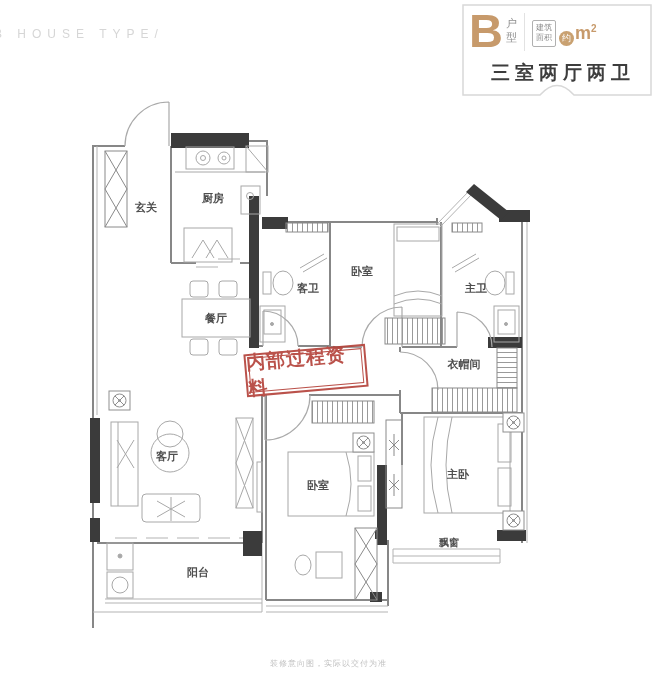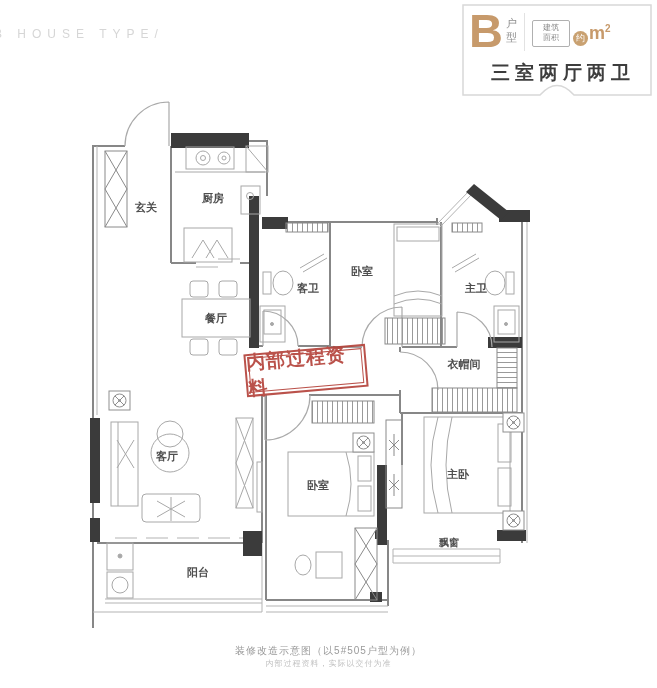--- a/index.html
+++ b/index.html
@@ -12,21 +12,21 @@
          color:#d6d6d6;white-space:nowrap;}
 
   
   .header-box{position:absolute;left:462px;top:4px;width:190px;height:92px;}
   .hb-border{position:absolute;inset:0;}
   .hb-row1{position:absolute;left:7px;top:5px;right:4px;height:50px;display:flex;align-items:flex-start;}
   .b-letter{font-size:47px;line-height:0.95;font-weight:bold;color:#c79a6b;}
   .type-label{display:flex;flex-direction:column;font-size:11px;color:#8f8f8f;margin:8px 0 0 3px;line-height:1.25;}
   .vdiv{width:1px;height:38px;background:#e2e2e2;margin:4px 7px 0 7px;}
   .area-box{border:1px solid #b0b0b0;border-radius:2px;font-size:8px;color:#8a8a8a;
-            padding:2px 10px;line-height:1.3;text-align:center;margin-top:11px;}
+            padding:2px 3px;line-height:1.3;text-align:center;margin-top:11px;}
   .approx-circle{width:15px;height:15px;border-radius:50%;background:#c9a171;color:#fff;
             font-size:9px;display:flex;align-items:center;justify-content:center;margin:22px 1px 0 3px;flex:none;}
   .area-value{font-size:45px;line-height:0.95;font-weight:bold;color:#c79a6b;letter-spacing:-1px;}
   .area-unit{font-size:18px;color:#c79a6b;margin-top:14px;font-weight:bold;}
   .area-unit sup{font-size:10px;}
   .hb-row2{position:absolute;left:12px;right:0;top:56px;text-align:center;font-size:19px;
            font-weight:bold;color:#3d3d3d;letter-spacing:5px;}
 
   
   .stamp{position:absolute;left:245px;top:349px;width:118px;height:39px;transform:rotate(-5deg);
@@ -268,16 +268,15 @@
       <span class="area-box">
         <div>建筑</div>
         <div>面积</div>
       </span>
       <span class="approx-circle">约</span>
       <span class="area-unit"><span>m</span><sup>2</sup></span>
     </div>
     <div class="hb-row2">三室两厅两卫</div>
   </div>
 
-  <div class="cap1">装修改造示意图（以5#505户型为例）</div>
-  <div class="cap2">内部过程资料，实际以交付为准</div>
+  <div class="cap2">装修意向图，实际以交付为准</div>
 
 </div>
 
 </body></html>

